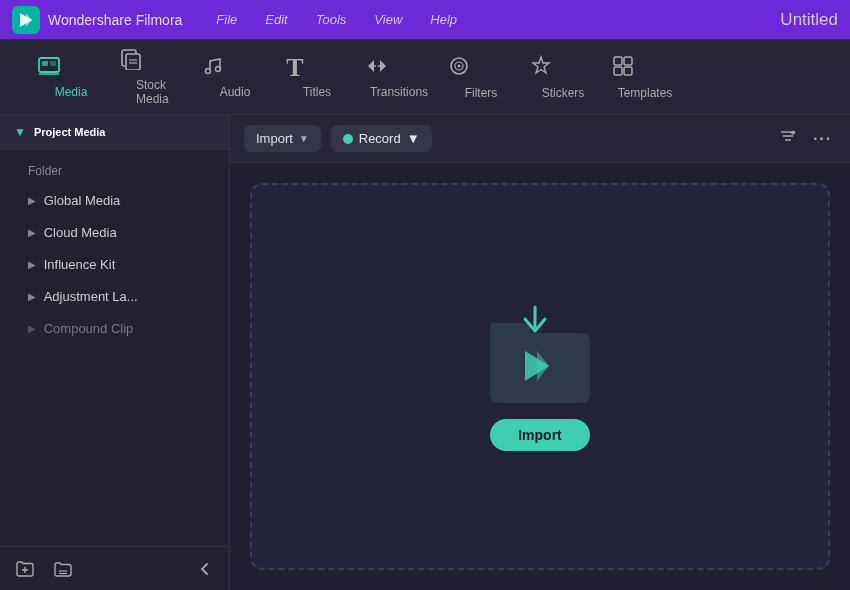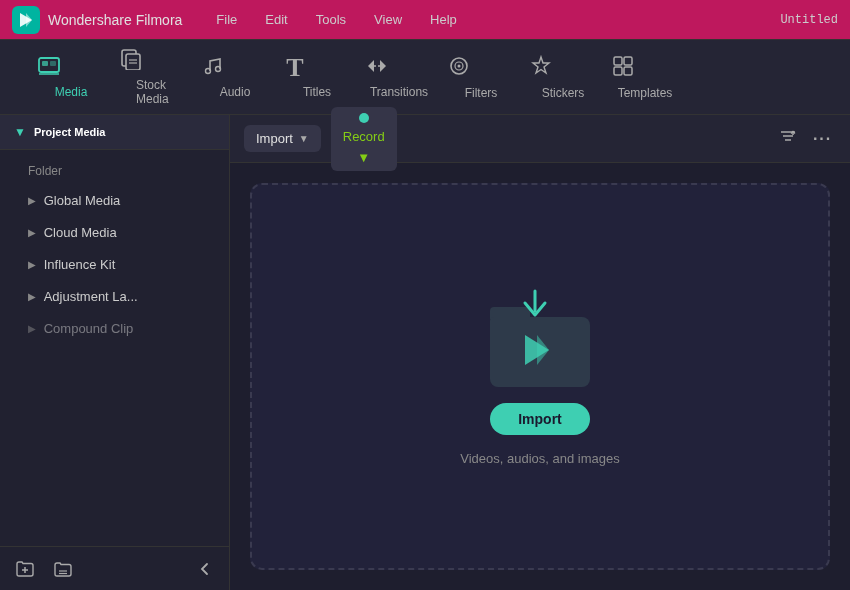--- a/index.html
+++ b/index.html
@@ -8,21 +8,21 @@
       height: 590px;
       background: #1a1a2e;
       font-family: 'Segoe UI', Arial, sans-serif;
       color: #e0e0e0;
       overflow: hidden;
     }
 
     
     #titlebar {
       height: 40px;
-      background: #be185d;
+      background: #6d28d9;
       display: flex;
       align-items: center;
       padding: 0 12px;
       border-bottom: 1px solid #333;
     }
     #app-logo {
       width: 28px;
       height: 28px;
       margin-right: 8px;
     }
@@ -35,26 +35,26 @@
     #menubar {
       display: flex;
       gap: 20px;
       flex: 1;
     }
     .menu-item {
       font-size: 13px;
       color: #ccc;
       cursor: pointer;
       padding: 2px 4px;
+      font-style: italic;
     }
     #window-title {
-      font-size: 12px;
+      font-size: 17px;
       color: #ccc;
       margin-left: auto;
-      font-family: Liberation Mono, monospace;
     }
 
     
     #toolbar {
       height: 75px;
       background: #252535;
       display: flex;
       align-items: center;
       padding: 0 10px;
       border-bottom: 1px solid #333;
@@ -201,25 +201,24 @@
       cursor: pointer;
     }
     .content-btn .chevron { font-size: 10px; color: #aaa; }
     .record-btn {
       display: flex;
       align-items: center;
       gap: 6px;
       background: #353548;
       border: none;
       border-radius: 6px;
-      color: #84cc16;
+      color: #e5e5e5;
       font-size: 13px;
       padding: 6px 12px;
       cursor: pointer;
-      flex-direction: column;
     }
     .record-dot {
       width: 10px;
       height: 10px;
       background: #3ecfb2;
       border-radius: 50%;
     }
     #content-actions {
       margin-left: auto;
       display: flex;
@@ -498,17 +497,16 @@
         <div class="drop-arrow">
           <svg width="36" height="36" viewBox="0 0 36 36" fill="none" xmlns="http://www.w3.org/2000/svg">
             <path d="M18 4 L18 24" stroke="#3ecfb2" stroke-width="3" stroke-linecap="round"></path>
             <path d="M8 16 L18 28 L28 16" stroke="#3ecfb2" stroke-width="3" stroke-linecap="round" stroke-linejoin="round" fill="none"></path>
           </svg>
         </div>
       </div>
       <button id="import-btn">
         <span>Import</span>
       </button>
-      <span id="dropzone-text">Videos, audios, and images</span>
     </div>
   </div>
 
 </div>
 
 </body></html>

